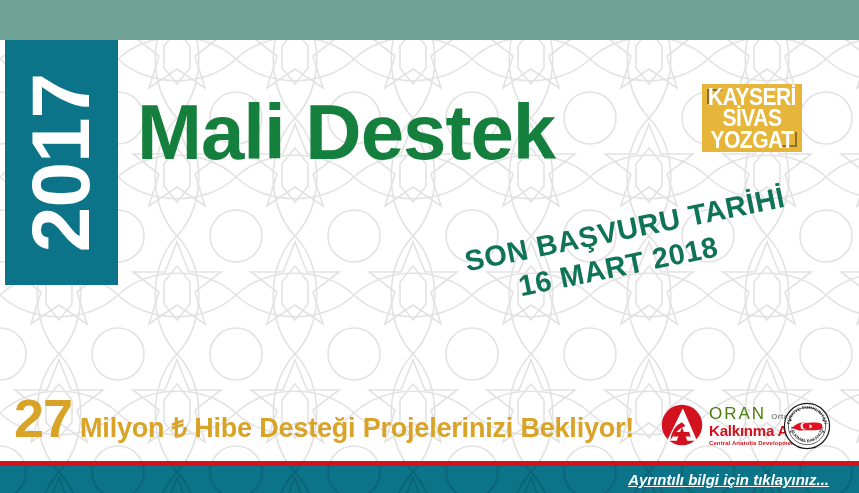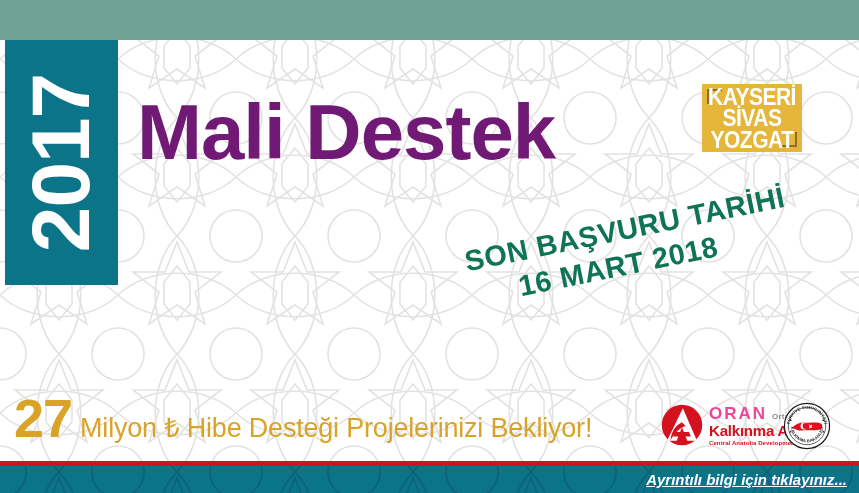--- a/index.html
+++ b/index.html
@@ -57,21 +57,21 @@
     letter-spacing: -1px;
     line-height: 1;
     white-space: nowrap;
   }
 
   
   .headline {
     position: absolute;
     left: 137px; top: 95px;
     z-index: 5;
-    color: #701a75;
+    color: #15803d;
   }
   .headline-main {
     font-size: 78px;
     font-weight: bold;
     line-height: 0.96;
     letter-spacing: -1px;
     white-space: nowrap;
   }
   .headline-sub {
     font-size: 47px;
@@ -130,34 +130,34 @@
   .tagline {
     position: absolute;
     left: 14px; top: 391px;
     z-index: 5;
     display: flex;
     align-items: baseline;
     color: #D9A328;
     white-space: nowrap;
   }
   .tagline-number { font-size: 54px; font-weight: bold; line-height: 1; letter-spacing: -1px; }
-  .tagline-rest   { font-size: 27px; font-weight: normal; line-height: 1; margin-left: 8px; letter-spacing: -0.2px; }
+  .tagline-rest   { font-size: 27px; font-weight: bold; line-height: 1; margin-left: 8px; letter-spacing: -0.2px; }
 
   
   .oran-logo {
     position: absolute;
     left: 660px; top: 403px;
     z-index: 6;
     display: flex;
     align-items: center;
   }
   .oran-mark { width: 44px; height: 44px; flex: 0 0 44px; }
   .oran-text { margin-left: 5px; line-height: 1; }
   .oran-row1 { display: flex; align-items: baseline; }
-  .oran-name { color: #ec4899; font-size: 17px; font-weight: bold; letter-spacing: 2px; }
+  .oran-name { color: #4d7c0f; font-size: 17px; font-weight: normal; letter-spacing: 2px; }
   .oran-orta { color: #8a8a8a; font-size: 8px; font-weight: bold; margin-left: 5px; letter-spacing: 0.2px; }
   .oran-row2 { color: #D4111F; font-size: 15px; font-weight: bold; margin-top: 1px; letter-spacing: -0.2px; }
   .oran-row3 { color: #D4111F; font-size: 6px; font-weight: bold; margin-top: 2px; letter-spacing: 0.1px; }
 
   
   .ministry-seal {
     position: absolute;
     left: 783px; top: 402px;
     width: 48px; height: 48px;
     z-index: 6;
@@ -182,21 +182,21 @@
     overflow: hidden;
   }
   .bottom-bar-pattern {
     position: absolute;
     left: 0; top: -466px;
     width: 859px; height: 493px;
     opacity: 0.65;
   }
   .bottom-link {
     position: absolute;
-    right: 12px; top: 0;
+    right: 30px; top: 0;
     height: 27px;
     display: flex;
     align-items: center;
     z-index: 8;
     color: #ffffff;
     font-size: 15px;
     font-style: italic;
     font-weight: bold;
     text-decoration: underline;
     white-space: nowrap;

